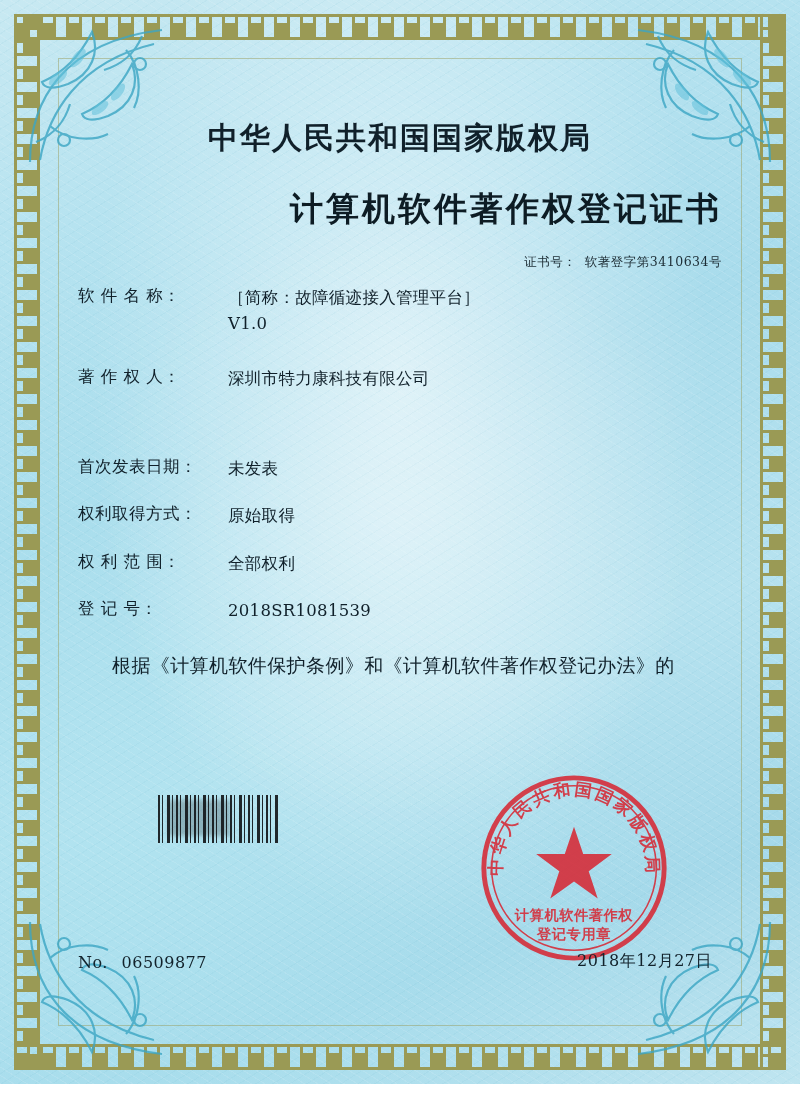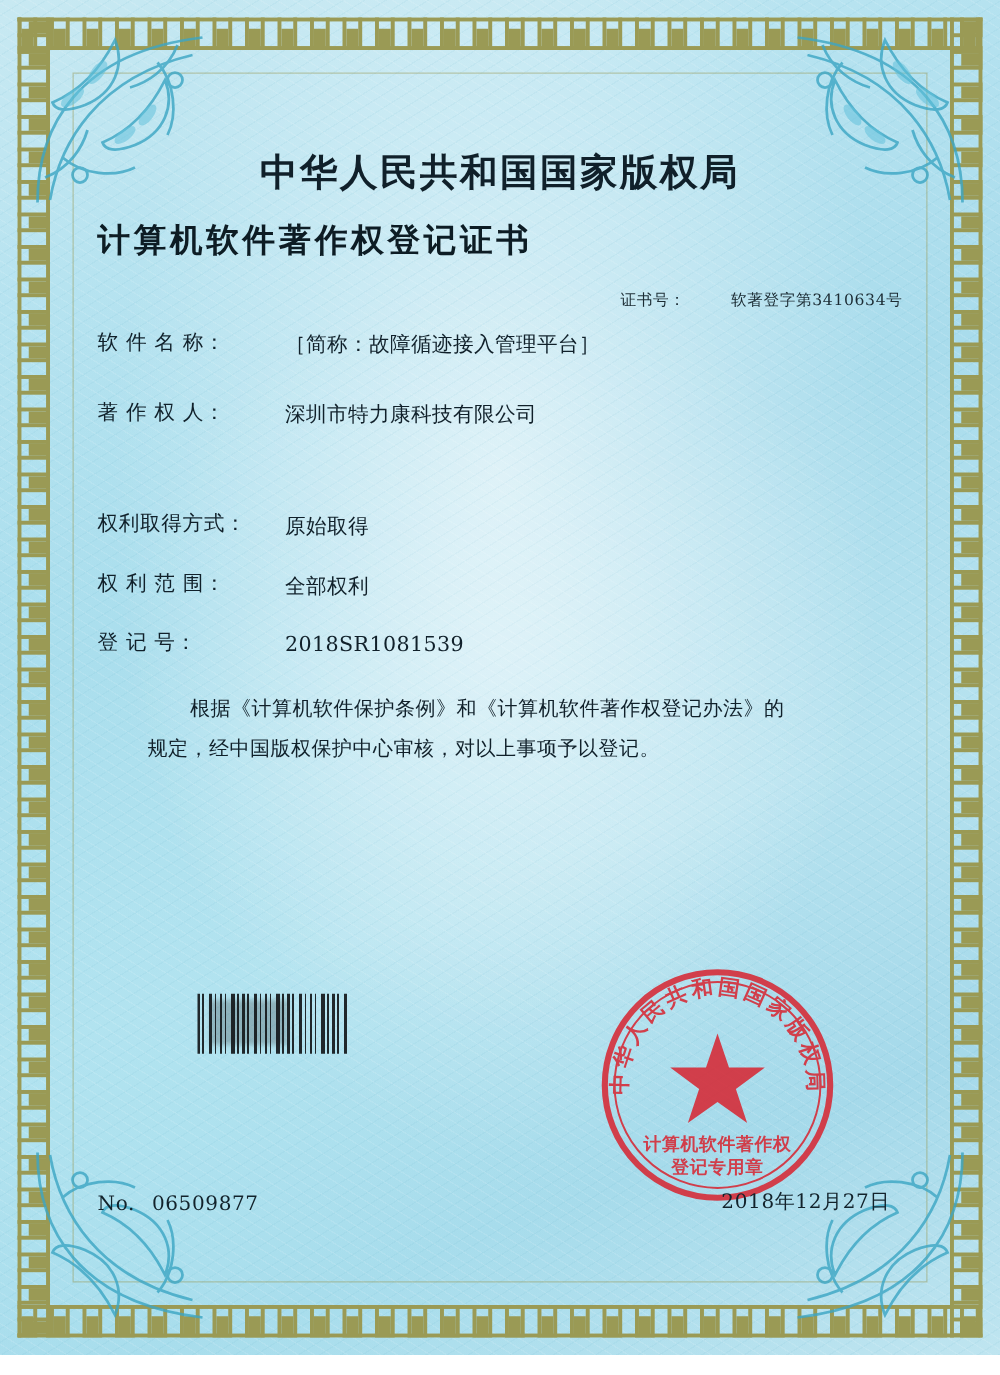--- a/index.html
+++ b/index.html
@@ -137,38 +137,38 @@
   .title-org {
     text-align: center;
     margin-top: 118px;
     font-size: 30px;
     font-weight: bold;
     letter-spacing: 2px;
     color: #10202a;
     font-family: "DejaVu Serif", serif;
   }
   .title-main {
-    text-align: left;
-    margin-top: 16px;
-    font-size: 26px;
+    text-align: right;
+    margin-top: 28px;
+    font-size: 33px;
     font-weight: bold;
     letter-spacing: 3px;
     color: #0d1c24;
     font-family: "DejaVu Serif", serif;
   }
 
   .cert-no {
     margin-top: 22px;
     text-align: right;
     font-size: 12.5px;
     color: #1b2b33;
     letter-spacing: 0.5px;
     font-family: "DejaVu Serif", serif;
   }
-  .cert-no .cn-label { margin-right: 32px; }
+  .cert-no .cn-label { margin-right: 4px; }
 
   .fields {
     margin-top: 14px;
     font-family: "DejaVu Serif", serif;
     color: #10202a;
   }
   .field-row {
     display: flex;
     align-items: flex-start;
     margin-bottom: 4px;
@@ -189,26 +189,25 @@
     display: block;
   }
 
   .row-gap-lg { height: 34px; }
   .row-gap-md { height: 26px; }
 
   .fields-2 .field-row { margin-bottom: 22px; }
 
   .statement {
     margin-top: 18px;
-    font-size: 16px;
+    font-size: 19px;
     line-height: 2.0;
     letter-spacing: 0.4px;
     color: #10202a;
     font-family: "DejaVu Serif", serif;
-    margin-left: 40px;
   }
   .statement .indent { text-indent: 34px; display: block; }
 
   
   .barcode {
     position: absolute;
     left: 158px;
     top: 795px;
     width: 120px;
     height: 48px;
@@ -350,52 +349,56 @@
     <div class="cert-no">
       <span class="cn-label">证书号：</span>
       <span>软著登字第3410634号</span>
     </div>
 
     <div class="fields">
       <div class="field-row">
         <div class="f-label">软 件 名 称：</div>
         <div class="f-value">
           <span class="sub">［简称：故障循迹接入管理平台］</span>
+          <span class="sub">V1.0</span>
         </div>
       </div>
 
       <div class="row-gap-md"></div>
 
       <div class="field-row">
         <div class="f-label">著 作 权 人：</div>
         <div class="f-value">深圳市特力康科技有限公司</div>
       </div>
 
       <div class="row-gap-lg"></div>
       <div class="row-gap-md"></div>
 
       <div class="fields-2">
+        <div class="field-row">
+          <div class="f-label">首次发表日期：</div>
+          <div class="f-value">未发表</div>
+        </div>
         <div class="field-row">
           <div class="f-label">权利取得方式：</div>
           <div class="f-value">原始取得</div>
         </div>
         <div class="field-row">
           <div class="f-label">权 利 范 围：</div>
           <div class="f-value">全部权利</div>
         </div>
         <div class="field-row">
           <div class="f-label">登 记 号：</div>
           <div class="f-value">2018SR1081539</div>
         </div>
       </div>
     </div>
 
     <div class="statement">
       <span class="indent">根据《计算机软件保护条例》和《计算机软件著作权登记办法》的</span>
-      <span>规定，经中国版权保护中心审核，对以上事项予以登记。</span>
     </div>
 
   </div>
 
   <div class="barcode-blur"></div>
   <div class="barcode"></div>
 
   <svg class="seal" viewBox="0 0 200 200">
     <defs>
       <path id="sealArc" d="M 26,100 A 74,74 0 1 1 174,100"></path>

